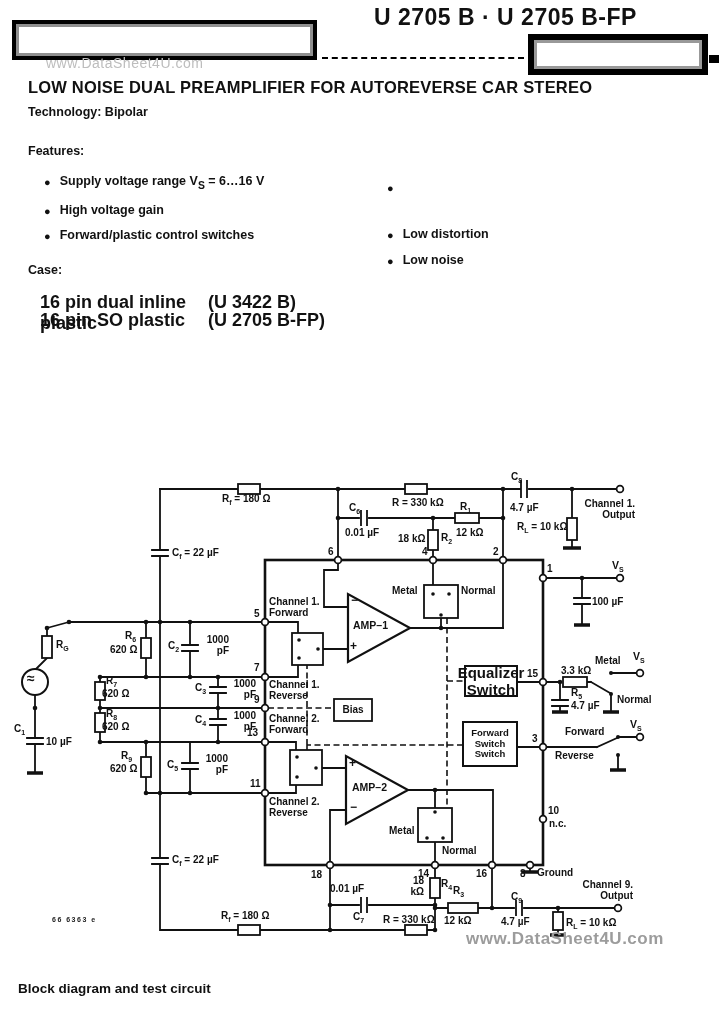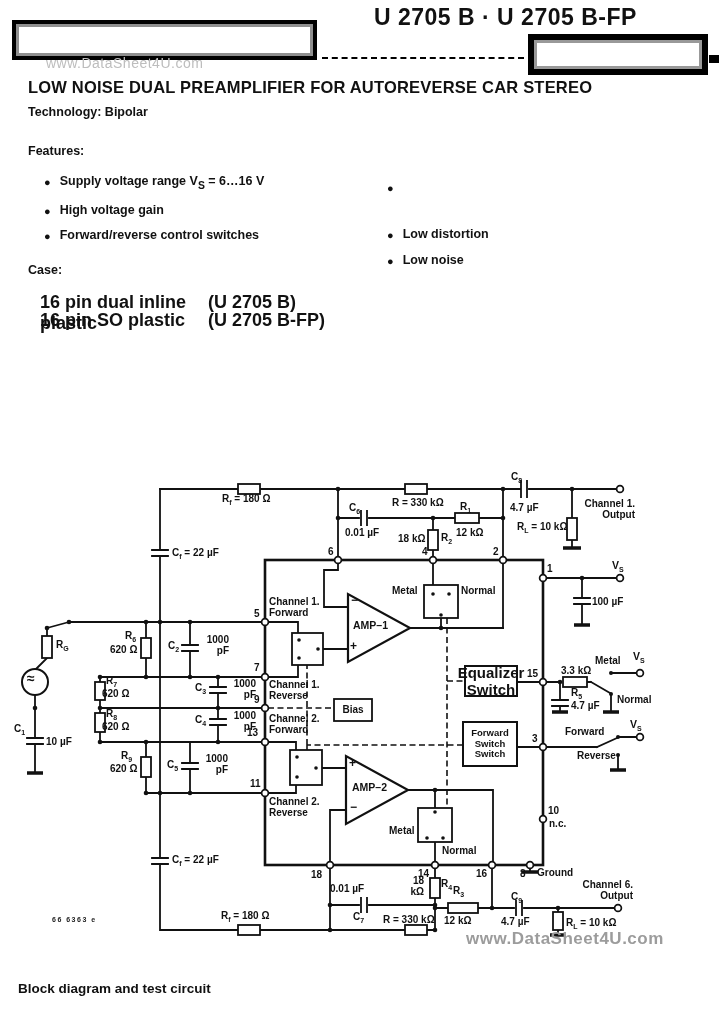--- a/index.html
+++ b/index.html
@@ -38,39 +38,39 @@
   <div class="bullet-row" style="left:44px;top:174px;">
     <span class="dot">●</span>
     <span><span>Supply voltage range </span><span>V</span><sub>S</sub><span> = 6…16 V</span></span>
   </div>
   <div class="bullet-row" style="left:44px;top:203px;">
     <span class="dot">●</span>
     <span><span>High voltage gain</span></span>
   </div>
   <div class="bullet-row" style="left:44px;top:228px;">
     <span class="dot">●</span>
-    <span><span>Forward/reverse control switches</span></span>
+    <span><span>Forward/plastic control switches</span></span>
   </div>
 
   <div class="bullet-row" style="left:387px;top:180px;width:268px;">
     <span class="dot">●</span>
   </div>
   <div class="bullet-row" style="left:387px;top:227px;">
     <span class="dot">●</span>
     <span><span>Low distortion</span></span>
   </div>
   <div class="bullet-row" style="left:387px;top:253px;">
     <span class="dot">●</span>
     <span><span>Low noise</span></span>
   </div>
 
   <div class="abs" style="left:28px;top:263px;font-size:12.5px;font-weight:700;">Case:</div>
   <div class="caserow" style="left:40px;top:292px;">
     <span class="c1">16 pin dual inline plastic</span>
-    <span>(U 2705 B)</span>
+    <span>(U 3422 B)</span>
   </div>
   <div class="caserow" style="left:40px;top:310px;">
     <span class="c1">16 pin SO plastic</span>
     <span>(U 2705 B-FP)</span>
   </div>
 
   <svg class="abs" style="left:0;top:0;" width="720" height="1012" viewBox="0 0 720 1012">
     <g stroke="#111" stroke-width="1.8" fill="none" stroke-linecap="square">
       <path d="M160 489H238M260 489H405M427 489H520M529 489H616M521 481V497M527 481V497M572 489V518M572 540V547M338 489V560M503 489V628M338 518H359M369 518H455M479 518H503M361 511V525M367 511V525M433 518V530M433 550V560"></path>
       <path d="M160 489V549M160 556V857M160 864V930M152 550H168M152 556H168M152 858H168M152 864H168M160 930H238M260 930H330M330 930H405M427 930H435M435 908V930"></path>
@@ -260,21 +260,21 @@
   <div class="sl" style="left:561px;top:665px">3.3 kΩ</div>
   <div class="sl" style="left:571px;top:687px"><span>R</span><sub>5</sub></div>
   <div class="sl" style="left:571px;top:700px">4.7 µF</div>
   <div class="sl" style="left:595px;top:655px">Metal</div>
   <div class="sl" style="left:633px;top:651px;font-size:10.5px"><span>V</span><sub>S</sub></div>
   <div class="sl" style="left:617px;top:694px">Normal</div>
   <div class="sl boxlbl" style="left:463px;top:722px;width:54px;height:44px;font-size:9.5px">Forward Switch Switch</div>
   <div class="sl" style="left:532px;top:733px">3</div>
   <div class="sl" style="left:565px;top:726px">Forward</div>
   <div class="sl" style="left:630px;top:719px;font-size:10.5px"><span>V</span><sub>S</sub></div>
-  <div class="sl" style="left:577px;top:750px">Reverse</div>
+  <div class="sl" style="left:555px;top:750px">Reverse</div>
   <div class="sl" style="left:352px;top:782px;font-size:10.5px">AMP–2</div>
   <div class="sl" style="left:349px;top:757px;font-size:12px">+</div>
   <div class="sl" style="left:350px;top:801px;font-size:12px">−</div>
   <div class="sl" style="left:389px;top:825px">Metal</div>
   <div class="sl" style="left:442px;top:845px">Normal</div>
   <div class="sl" style="left:548px;top:805px">10</div>
   <div class="sl" style="left:549px;top:818px">n.c.</div>
   <div class="sl" style="left:311px;top:869px">18</div>
   <div class="sl" style="left:418px;top:868px">14</div>
   <div class="sl" style="left:476px;top:868px">16</div>
@@ -282,21 +282,21 @@
   <div class="sl" style="left:537px;top:867px">Ground</div>
   <div class="sl" style="left:330px;top:883px">0.01 µF</div>
   <div class="sl" style="left:353px;top:911px"><span>C</span><sub>7</sub></div>
   <div class="sl wrap ctr" style="left:404px;top:875px;width:20px">18 kΩ</div>
   <div class="sl" style="left:441px;top:878px"><span>R</span><sub>4</sub></div>
   <div class="sl" style="left:453px;top:885px"><span>R</span><sub>3</sub></div>
   <div class="sl" style="left:444px;top:915px">12 kΩ</div>
   <div class="sl" style="left:383px;top:914px">R = 330 kΩ</div>
   <div class="sl" style="left:511px;top:891px"><span>C</span><sub>9</sub></div>
   <div class="sl" style="left:501px;top:916px">4.7 µF</div>
-  <div class="sl wrap ctr" style="left:575px;top:879px;width:58px">Channel 6. Output</div>
+  <div class="sl wrap ctr" style="left:575px;top:879px;width:58px">Channel 9. Output</div>
   <div class="sl" style="left:566px;top:917px"><span>R</span><sub>L</sub><span> = 10 kΩ</span></div>
   <div class="sl" style="left:221px;top:910px"><span>R</span><sub>f</sub><span> = 180 Ω</span></div>
   <div class="sl" style="left:172px;top:854px"><span>C</span><sub>f</sub><span> = 22 µF</span></div>
 
   <div class="abs" style="left:52px;top:916px;font-size:7px;font-weight:700;letter-spacing:1.5px;color:#222;">66 6363 e</div>
   <div class="abs" style="left:466px;top:929px;font-size:17px;font-weight:700;color:#9c9c9c;letter-spacing:0.5px;">www.DataSheet4U.com</div>
   <div class="abs" style="left:18px;top:981px;font-size:13.5px;font-weight:700;">Block diagram and test circuit</div>
 
 </div>
 

